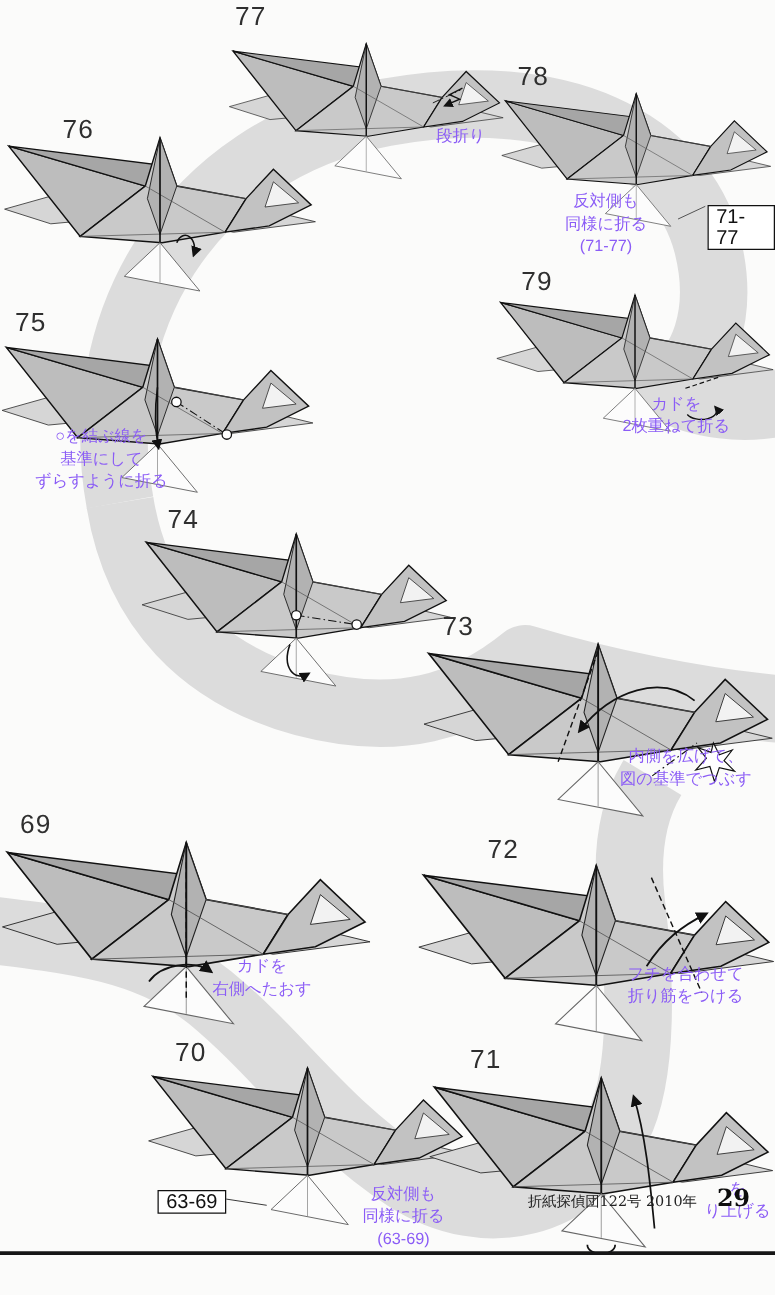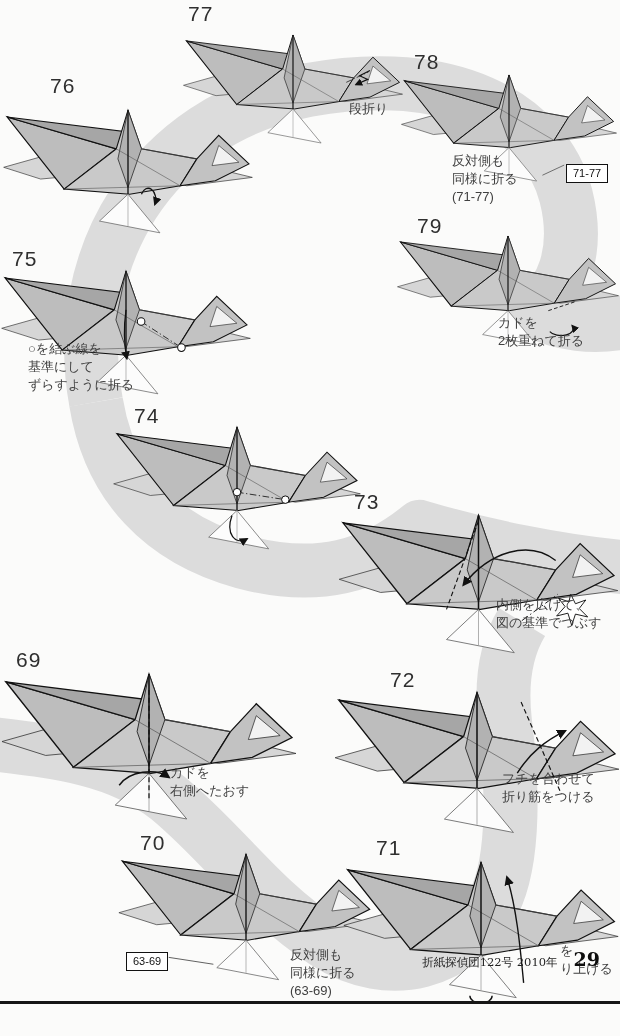--- a/index.html
+++ b/index.html
@@ -9,25 +9,25 @@
     font-family:"Liberation Sans",sans-serif;color:#1b1b1b;
   }
   .swirl{position:absolute;left:0;top:0;z-index:0;}
   .dia{position:absolute;z-index:2;overflow:visible;}
   .num{
     position:absolute;z-index:3;font-size:21px;color:#2f2f2f;
     letter-spacing:1px;font-family:"Liberation Sans",sans-serif;
   }
   .cap{
     position:absolute;z-index:4;font-size:13px;line-height:1.38;
-    font-weight:500;white-space:pre-line;color:#404040;
+    font-weight:500;white-space:pre-line;color:#8b5cf6;text-align:center;
   }
   .refbox{
     position:absolute;z-index:4;border:1.5px solid #111;background:#fff;
-    padding:0 6px;font-size:11px;line-height:17px;color:#111;
+    padding:0 6px;font-size:16px;line-height:17px;color:#111;
   }
   .footer-rule{position:absolute;left:0;top:1001px;width:620px;height:2.5px;background:#161616;z-index:5;}
   .footer{
     position:absolute;right:20px;top:948px;z-index:5;display:flex;align-items:baseline;gap:16px;
   }
   .footer .journal{font-family:"DejaVu Serif",serif;font-size:11.5px;color:#222;}
   .footer .pageno{font-family:"DejaVu Serif",serif;font-size:19px;font-weight:600;color:#0d0d0d;}
   
   .dashline{stroke:#111;stroke-width:1.2;stroke-dasharray:5 3;fill:none;}
   .dashdot{stroke:#111;stroke-width:1;stroke-dasharray:8 3 1.5 3;fill:none;}
@@ -85,21 +85,21 @@
   <div class="num" style="left:414px;top:50px">78</div>
   <svg class="dia" style="left:400px;top:66px;width:218px;height:124px" viewBox="0 0 300 170">
     <use href="#model"></use>
     <line class="leader" x1="196" y1="150" x2="226" y2="136"></line>
   </svg>
   <div class="cap" style="left:452px;top:152px">反対側も
 同様に折る
 (71-77)</div>
   <div class="refbox" style="left:566px;top:164px">71-77</div>
 
-  <div class="num" style="left:50px;top:74px">76</div>
+  <div class="num" style="left:50px;top:92px">76</div>
   <svg class="dia" style="left:2px;top:100px;width:252px;height:143px" viewBox="0 0 300 170">
     <use href="#model"></use>
     <path class="arrow" d="M 166,112 a 9,13 0 1 1 16,12" marker-end="url(#ah)"></path>
   </svg>
 
   <div class="num" style="left:417px;top:214px">79</div>
   <svg class="dia" style="left:396px;top:227px;width:224px;height:127px" viewBox="0 0 300 170">
     <use href="#model"></use>
     <g>
       <path class="dashline" d="M 204,112 L 240,100"></path>

